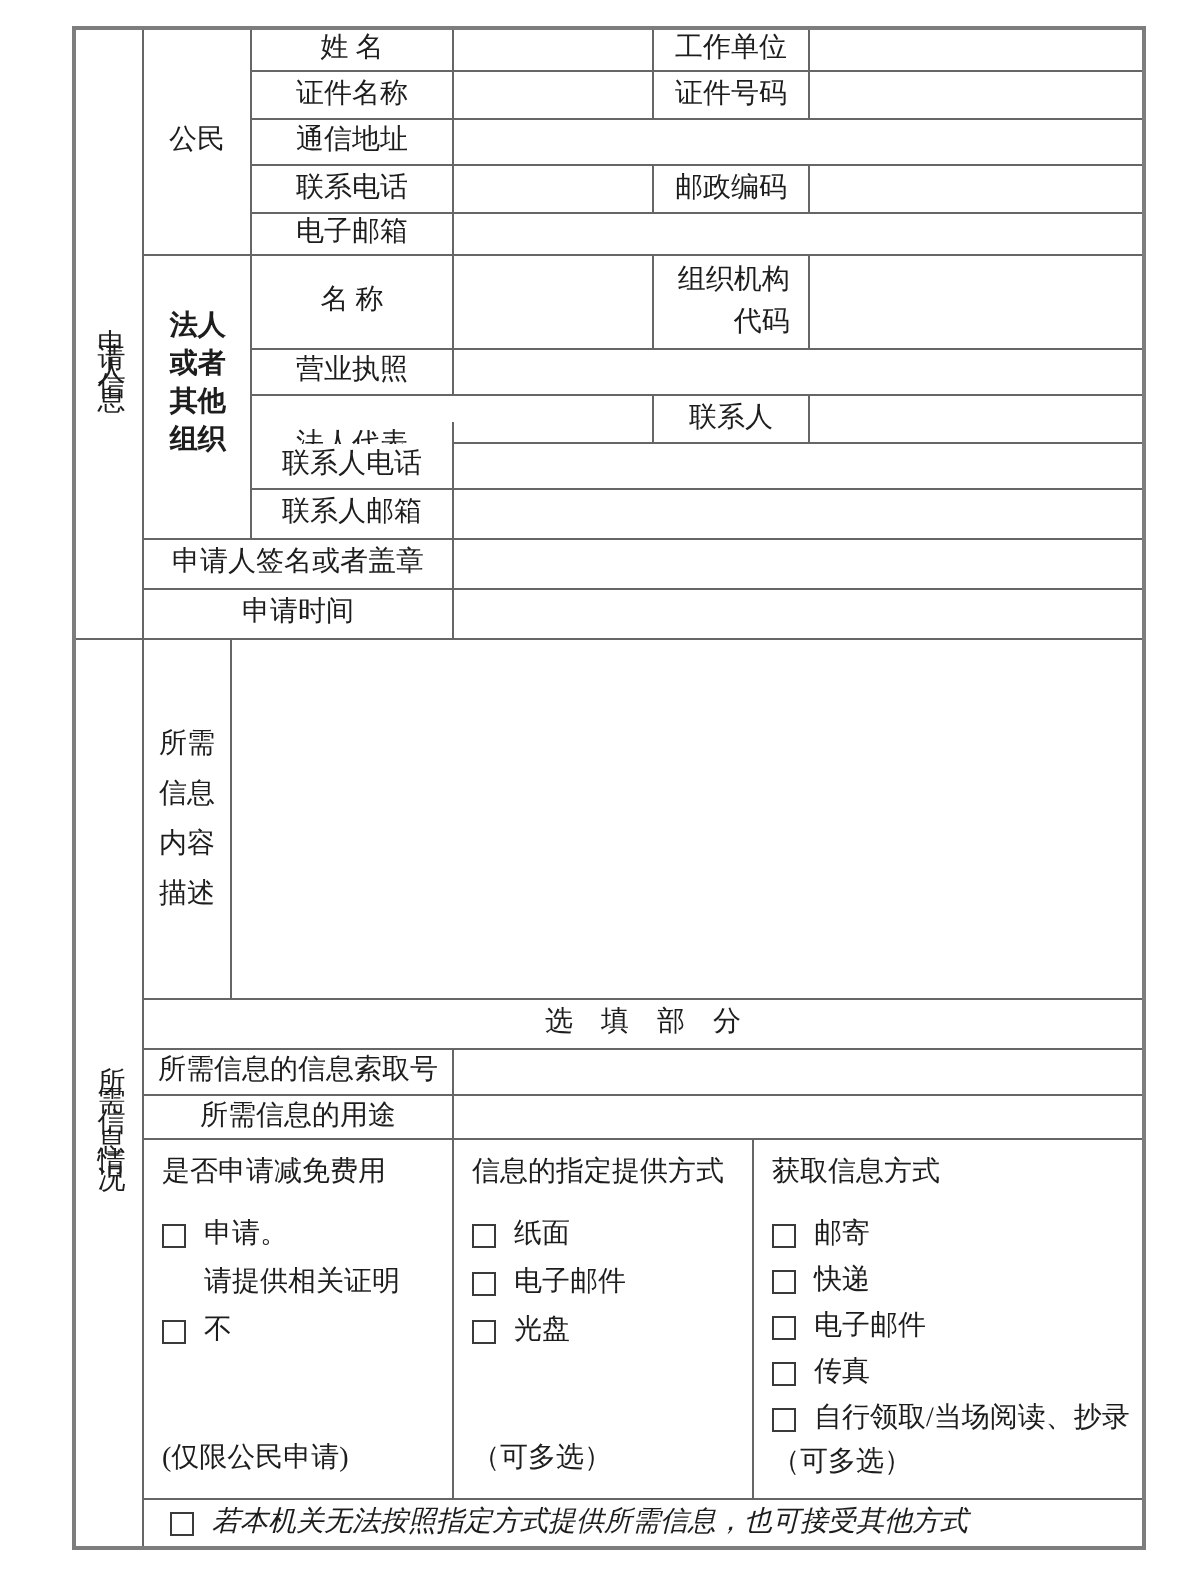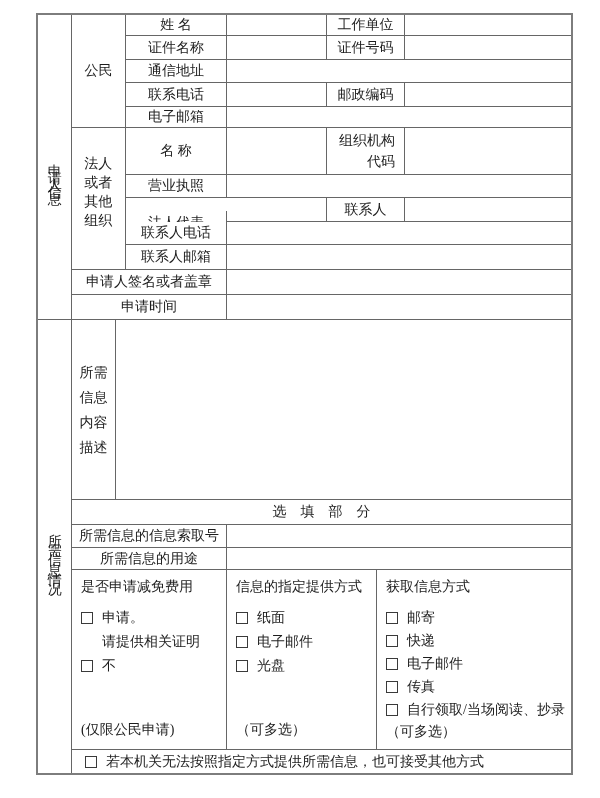--- a/index.html
+++ b/index.html
@@ -7,33 +7,33 @@
         font-family:"Liberation Serif","DejaVu Serif",serif;color:#1d1d1d;font-size:14px;}
   .tbl{position:absolute;left:36px;top:13px;width:537px;height:762px;
        border:2px solid #7d7d7d;box-sizing:border-box;overflow:hidden;}
   .c{position:absolute;box-sizing:border-box;border-right:1px solid #666;border-bottom:1px solid #666;
      display:flex;align-items:center;justify-content:center;text-align:center;line-height:1.25;background:#fff;}
   .er{right:0;border-right:none;}
   .eb{bottom:0;border-bottom:none;}
   .vt{writing-mode:vertical-lr;text-orientation:upright;letter-spacing:7px;margin-bottom:-7px;}
   .vt2{letter-spacing:10px;margin-bottom:-10px;}
   .wrap2{display:block;width:2.05em;line-height:25px;text-align:center;}
-  .wrap2b{display:block;width:2.05em;line-height:19px;text-align:left;}
+  .wrap2b{display:block;width:2.05em;line-height:19px;text-align:right;font-weight:bold;}
   .wrap4{display:block;width:4.2em;line-height:21px;text-align:right;}
   .sp{font-weight:normal;letter-spacing:14px;margin-right:-14px;}
   .cbcol{flex-direction:column;align-items:stretch;justify-content:flex-start;
          text-align:left;padding:6px 6px 8px 9px;}
   .cbhead{line-height:22px;margin-bottom:8px;flex:0 0 auto;}
   .opt{display:flex;align-items:center;line-height:24px;flex:0 0 auto;}
   .tight{padding-bottom:6px;}
   .tight .opt{line-height:23px;}
   .cb{width:10px;height:10px;border:1px solid #3a3a3a;margin-right:9px;flex:0 0 auto;background:#fff;}
   .subnote{margin-left:21px;line-height:24px;flex:0 0 auto;}
   .foot{margin-top:auto;line-height:22px;flex:0 0 auto;}
-  .noterow{justify-content:flex-start;text-align:left;padding-left:13px;}
+  .noterow{justify-content:flex-start;text-align:left;padding-left:13px;font-style:italic;}
 </style>
 </head>
 <body>
 
 <div class="page">
   <div class="tbl">
 
     <div class="c" style="left:0;top:0;width:34px;height:305px">
       <span class="vt">申请人信息</span>
     </div>

